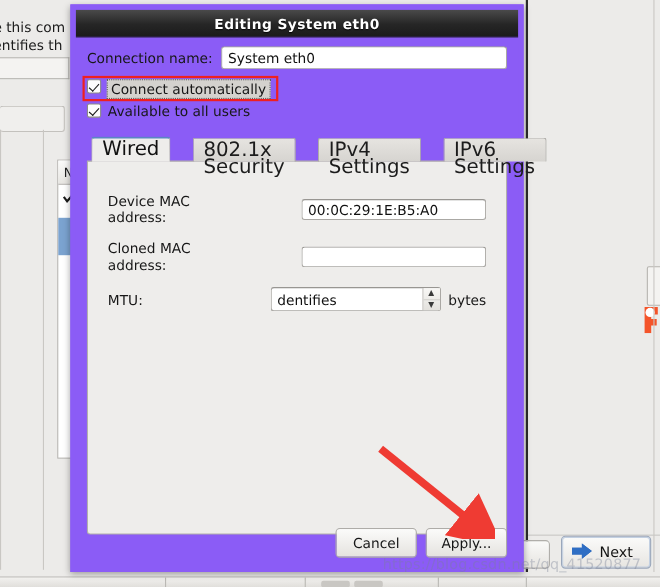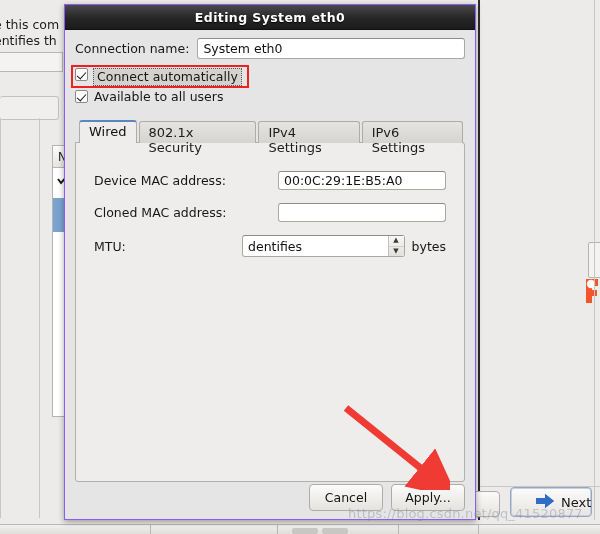--- a/index.html
+++ b/index.html
@@ -98,21 +98,21 @@
     box-sizing: border-box;
     font-size: 12.5px; color: #1a1a1a;
     text-align: left; padding: 5px 0 0 6px;
   }
   .bg-next-btn {
     position: absolute; left: 510px; top: 487px; width: 82px; height: 30px;
     background: linear-gradient(#fbfbfa, #e7e5e1);
     border: 1px solid #9aa7bb; border-radius: 4px;
     box-sizing: border-box;
     display: flex; align-items: center; gap: 6px;
-    padding-left: 24px;
+    padding-left: 8px;
     box-shadow: 0 0 0 1px #c3d0e2 inset;
   }
   .bg-next-btn .lbl { font-size: 13px; color: #141414; }
 
   
   .taskbar {
     position: absolute; left: 0; top: 524px; width: 600px; height: 10px;
     background: linear-gradient(#f2f1ef, #dedcd8);
     border-top: 1px solid #b9b7b3;
   }
@@ -123,22 +123,22 @@
   .tb1 { left: 292px; }
   .tb2 { left: 322px; }
   .tb-sep {
     position: absolute; top: 525px; width: 1px; height: 9px; background: #bab8b4;
   }
 
   
   #dialog {
     position: absolute; left: 64px; top: 4px;
     width: 412px; height: 516px;
-    background: #e5e5e5;
-    border: 1px solid #8b5cf6;
+    background: #8b5cf6;
+    border: 5px solid #8b5cf6;
     box-sizing: border-box;
     box-shadow: 0 2px 6px rgba(0,0,0,0.35);
   }
   .titlebar {
     position: relative;
     height: 24px;
     background: linear-gradient(#4a4a4a, #262626 55%, #1b1b1b);
     border-bottom: 1px solid #101010;
     display: flex; align-items: center; justify-content: center;
   }
@@ -213,28 +213,28 @@
     margin-top: 12px;
     position: relative;
   }
   .tabstrip {
     display: flex; align-items: flex-end;
     position: relative; z-index: 2;
     height: 23px;
     padding-left: 4px;
   }
   .tab {
-    font-size: 13px;
+    font-size: 18px;
     color: #1c1c1c;
     padding: 3px 9px 3px 9px;
     background: linear-gradient(#e6e4e0, #d6d4d0);
     border: 1px solid #aeaca8;
     border-bottom: none;
     border-radius: 3px 3px 0 0;
-    margin-right: 2px;
+    margin-right: 20px;
     height: 22px;
     box-sizing: border-box;
     line-height: 15px;
   }
   .tab.active {
     background: #eeedeb;
     border-top: 2px solid #5b86c4;
     height: 23px;
     padding-top: 2px;
     color: #111;

